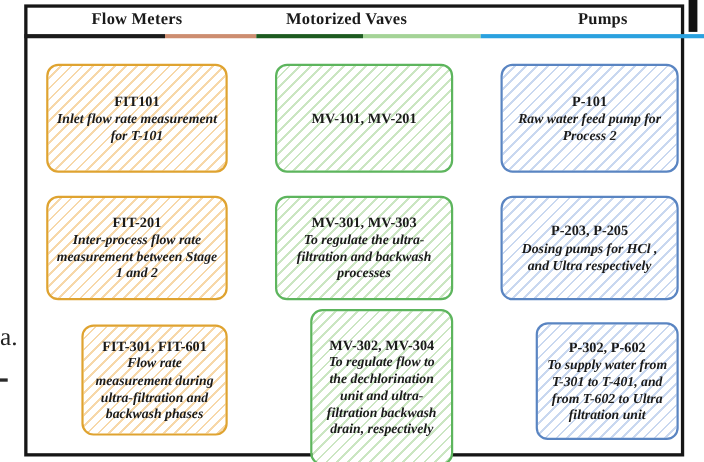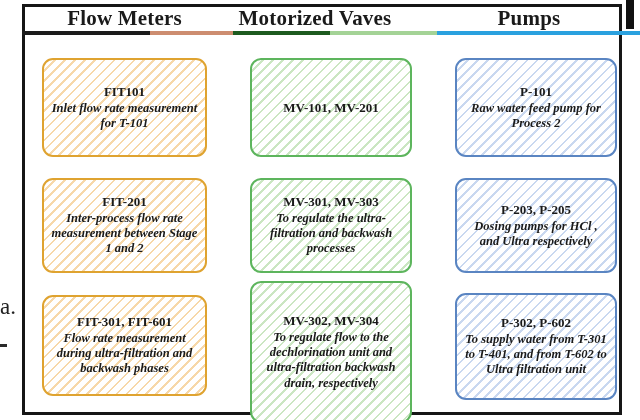--- a/index.html
+++ b/index.html
@@ -22,25 +22,25 @@
     position:absolute; left:0px; top:295px; font-size:23px; color:#222; line-height:1;
   }
   .fig-label-cut {
     position:absolute; left:0px; top:344px; width:7px; height:3px; background:#2a2a2a;
   }
 
   
   .hc {
     position:absolute; top:5px; height:26px;
     display:flex; align-items:center; justify-content:center;
-    font-weight:bold; font-size:21px; letter-spacing:0.2px;
+    font-weight:bold; font-size:15px; letter-spacing:0.2px;
   }
   .hc0 { left:42px;  width:165px; }
   .hc1 { left:234px; width:162px; }
-  .hc2 { left:448px; width:162px;font-family:Liberation Serif, serif; }
+  .hc2 { left:467px; width:162px;font-family:Liberation Serif, serif; }
 
   
   .accent-line {
     position:absolute; left:22px; top:31px; width:618px; height:4px;
     display:flex; overflow:hidden;
   }
   .accent-line .seg { height:100%; }
 
   
   .col { position:absolute; top:0; bottom:0; }
@@ -53,21 +53,21 @@
     border:2.6px solid var(--accent, #888);
     border-radius:11px;
     background:repeating-linear-gradient(135deg,
       var(--hatch, #eee) 0px, var(--hatch, #eee) 1.8px,
       #ffffff 1.8px, #ffffff 7px);
     display:flex; flex-direction:column; align-items:center; justify-content:center;
     text-align:center; padding:4px 7px;
   }
   .r0 { top:58px;  height:99px; }
   .r1 { top:178px; height:95px; }
-  .r2 { top:295px; height:101px; }
+  .r2 { top:295px; height:101px;margin-left:32px; }
   .col1 .r2 { top:281px; height:142px; }
   .col2 .r2 { top:293px; height:107px; }
 
   .box-title { font-weight:bold; font-size:13px; line-height:1.2; }
   .box-desc  { font-weight:bold; font-style:italic; font-size:12.5px; line-height:1.22; margin-top:1px;text-align:center; }
 </style>
 </head>
 <body>
 
 <div class="page">

